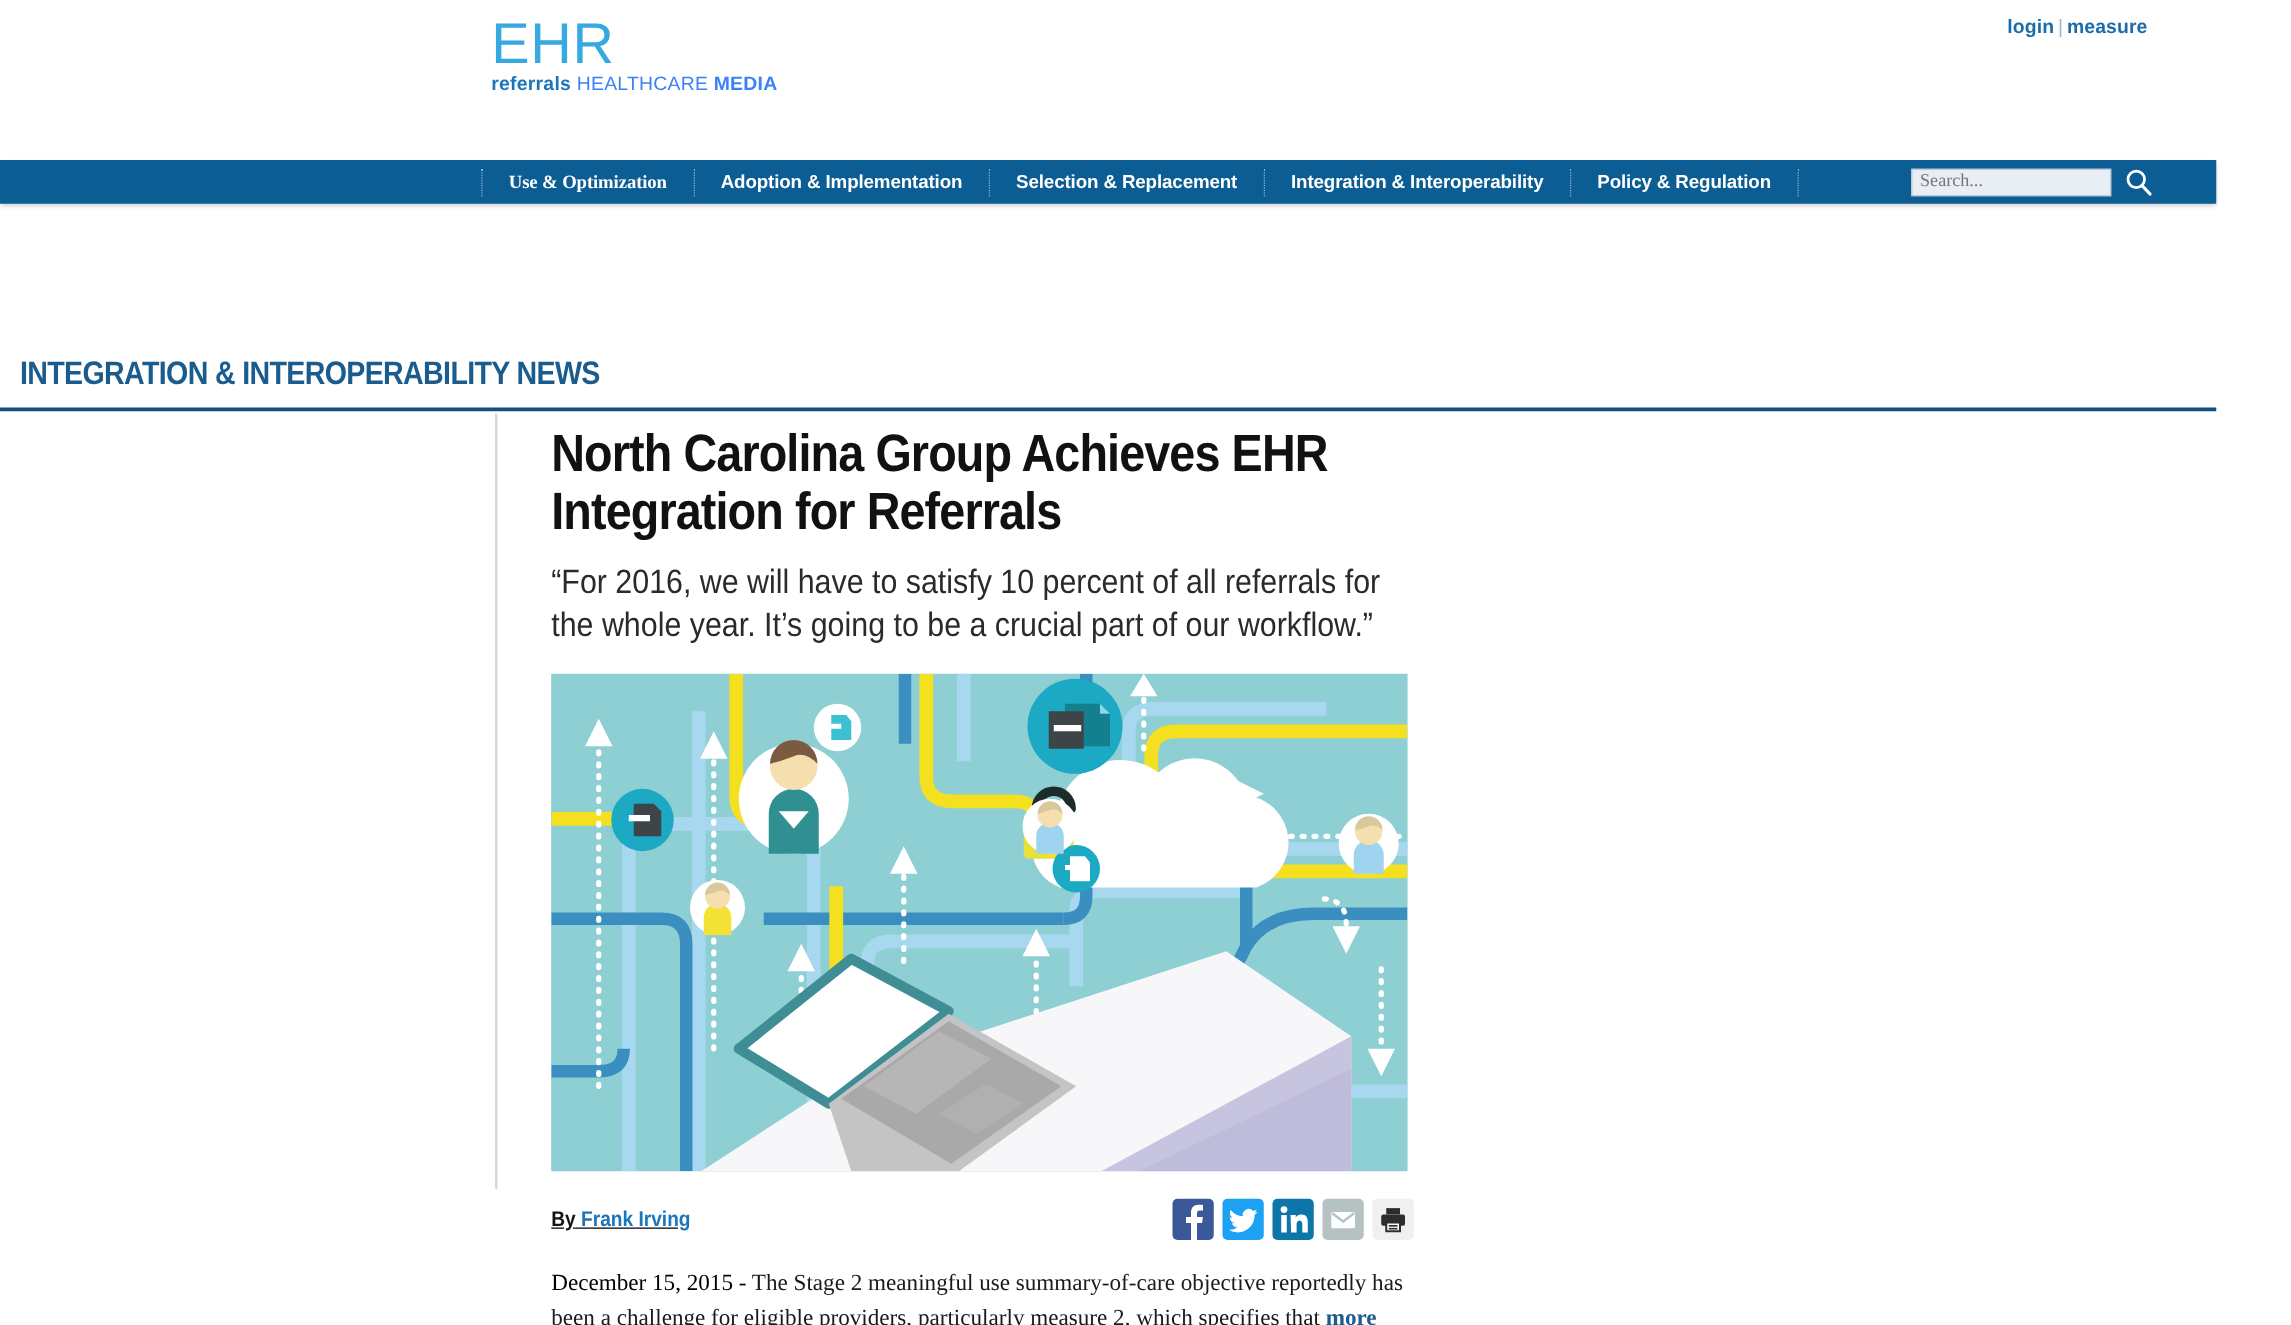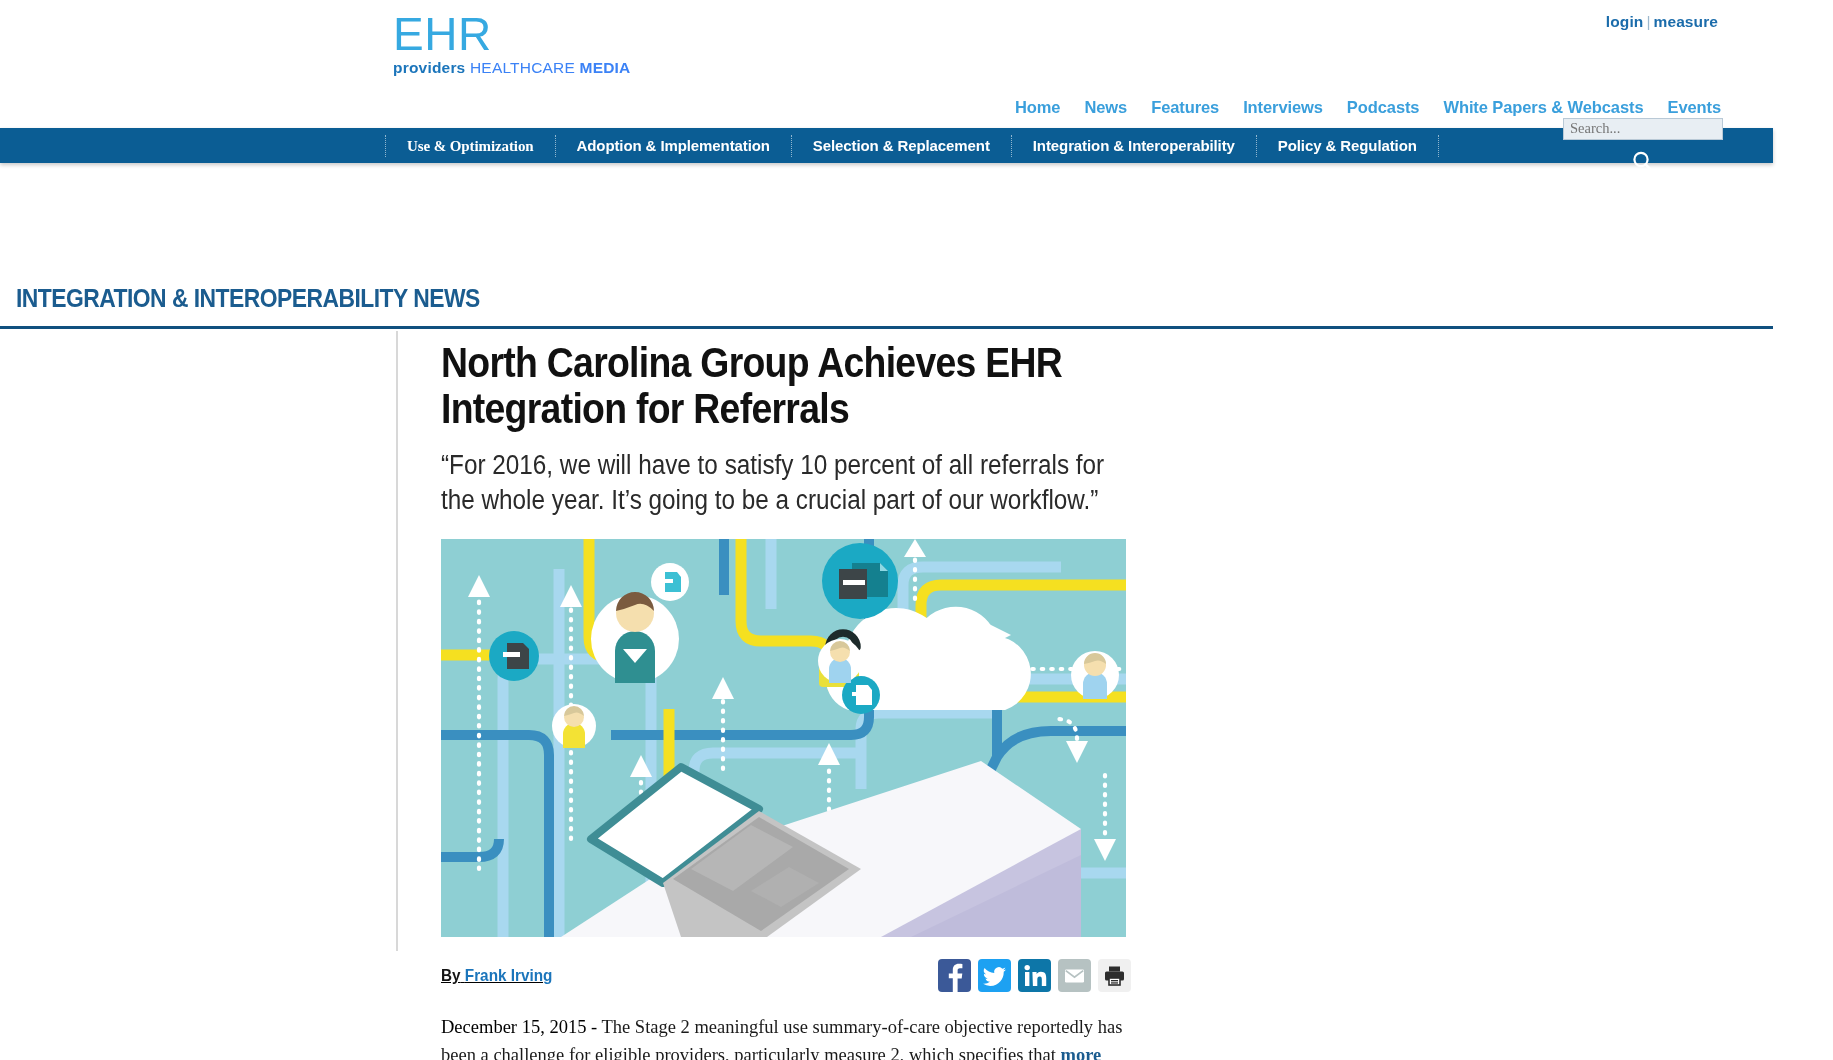--- a/index.html
+++ b/index.html
@@ -95,21 +95,20 @@
     border-right: 1px dotted rgba(255,255,255,0.55);
     line-height: 22px;
     display:flex; align-items:center; height:22px;
   }
   .nav-item:first-child { border-left: 1px dotted rgba(255,255,255,0.55); font-family: Liberation Serif, serif; }
 
   .searchwrap {
     margin-left: auto;
     display:flex; align-items:center; gap:10px;
     padding-right: 2px;
-    flex-direction: column;
   }
   .searchbox {
     width: 160px; height: 22px;
     background:#e8eef3;
     border: 1px solid #b9c9d6;
     font-family: "Liberation Serif", serif;
     font-size: 14.5px;
     color:#555;
     padding: 0 6px;
     outline:none;
@@ -214,39 +213,30 @@
 </head>
 <body>
 
 <div class="page">
 
   <div class="header">
 
     <div class="logo">
       <span class="logo-ehr">EHR</span>
       <span class="logo-tag">
-        <span class="tag-x">providers</span>
+        <span class="tag-x">referrals</span>
         <span class="tag-hc">HEALTHCARE</span>
         <span class="tag-md">MEDIA</span>
       </span>
     </div>
 
     <div class="util">
       <a href="#">login</a><span class="sep">|</span><a href="#">measure</a>
     </div>
 
-    <nav class="topnav">
-      <a href="#">Home</a>
-      <a href="#">News</a>
-      <a href="#">Features</a>
-      <a href="#">Interviews</a>
-      <a href="#">Podcasts</a>
-      <a href="#">White Papers &amp; Webcasts</a>
-      <a href="#">Events</a>
-    </nav>
   </div>
 
   <div class="bluebar">
     <div class="bluebar-inner">
       <a href="#" class="nav-item">Use &amp; Optimization</a>
       <a href="#" class="nav-item">Adoption &amp; Implementation</a>
       <a href="#" class="nav-item">Selection &amp; Replacement</a>
       <a href="#" class="nav-item">Integration &amp; Interoperability</a>
       <a href="#" class="nav-item">Policy &amp; Regulation</a>
 

